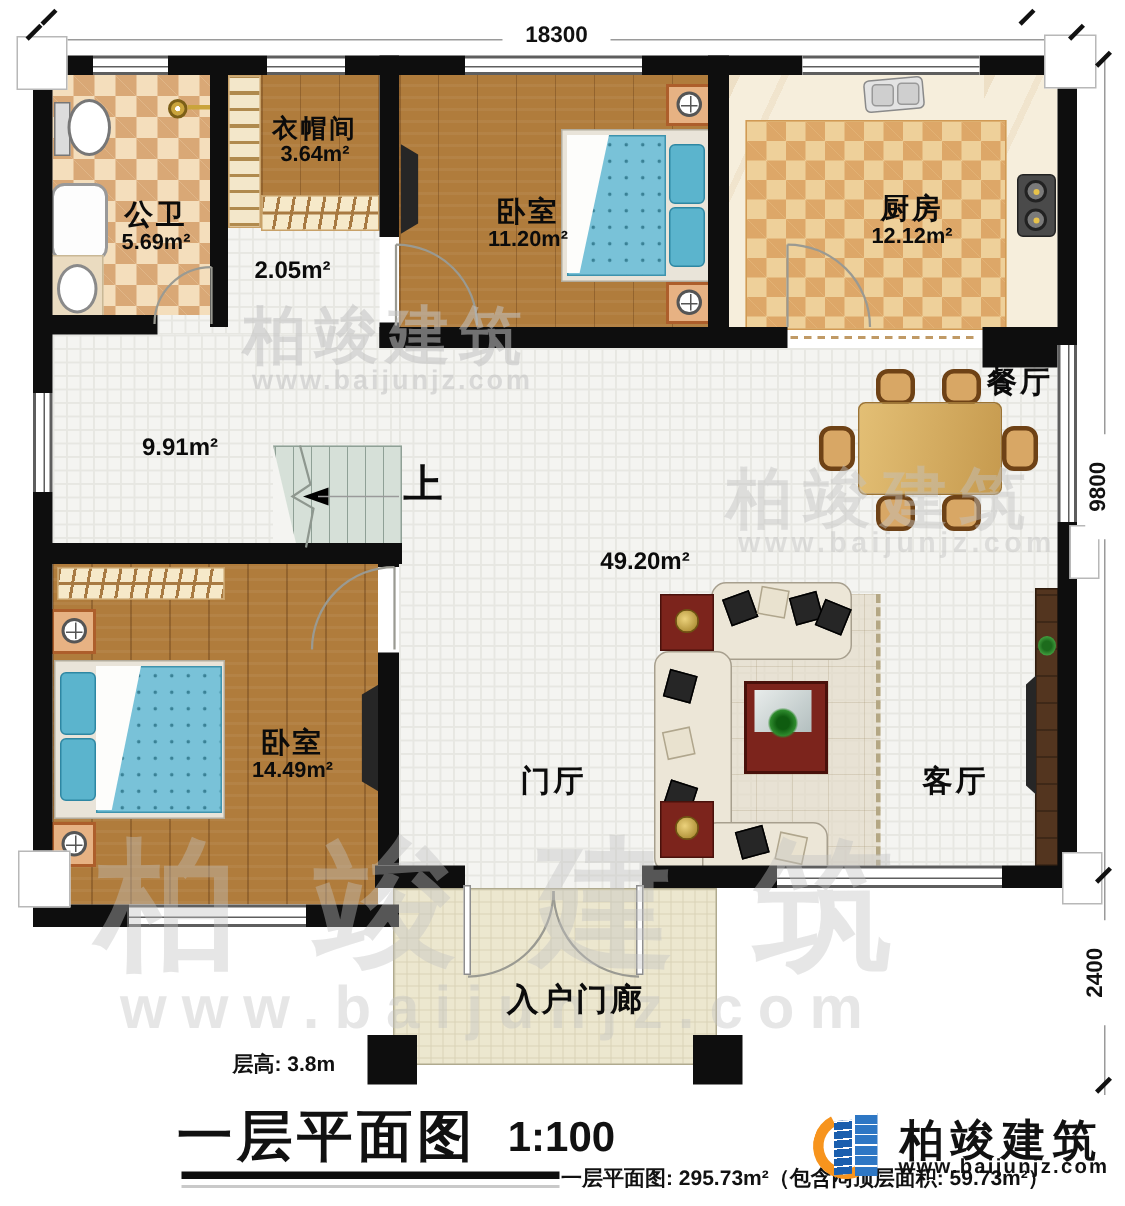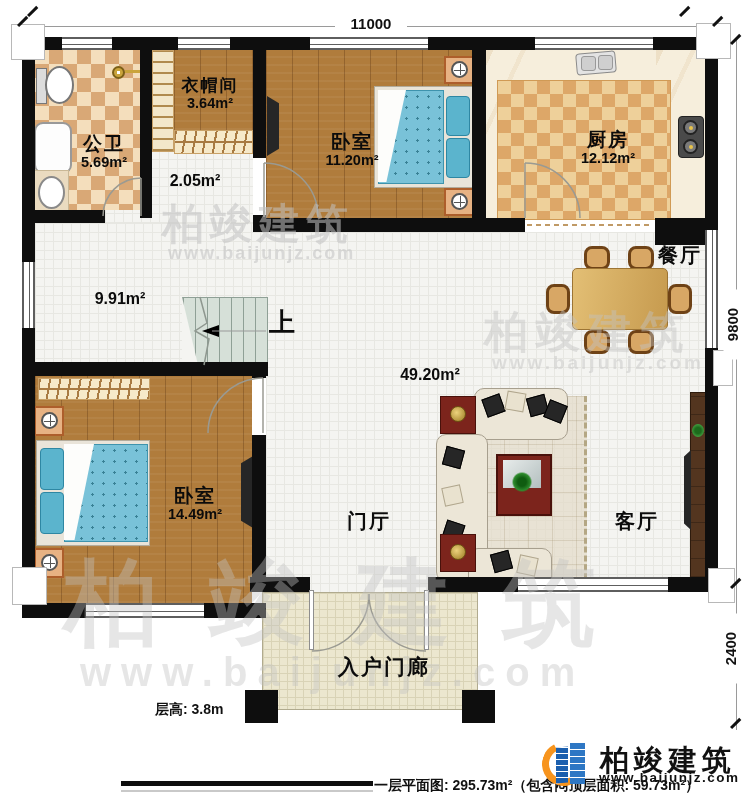--- a/index.html
+++ b/index.html
@@ -218,21 +218,21 @@
   <div class="tick" style="left:26px;top:10px;"></div>
   <div class="tick" style="left:678px;top:10px;"></div>
   <div class="tick" style="left:729px;top:38px;"></div>
   <div class="tick" style="left:729px;top:582px;"></div>
   <div class="tick" style="left:729px;top:722px;"></div>
   <div class="gridbox" style="left:11px;top:24px;width:32px;height:34px;"></div>
   <div class="gridbox" style="left:696px;top:23px;width:33px;height:34px;"></div>
   <div class="gridbox" style="left:713px;top:350px;width:18px;height:34px;"></div>
   <div class="gridbox" style="left:708px;top:568px;width:25px;height:33px;"></div>
   <div class="gridbox" style="left:12px;top:567px;width:33px;height:36px;"></div>
-  <div class="dim" style="left:335px;top:15px;width:72px;">11000</div>
+  <div class="dim" style="left:335px;top:15px;width:72px;">18300</div>
   <div class="dim" style="left:697px;top:316px;width:70px;transform:rotate(-90deg);">9800</div>
   <div class="dim" style="left:695px;top:640px;width:70px;transform:rotate(-90deg);">2400</div>
 
   <div class="wm" style="left:162px;top:196px;font-size:42px;letter-spacing:6px;opacity:.55;">柏竣建筑</div>
   <div class="wm" style="left:168px;top:243px;font-size:18px;letter-spacing:2px;opacity:.55;">www.baijunjz.com</div>
   <div class="wm" style="left:484px;top:303px;font-size:44px;letter-spacing:8px;opacity:.45;">柏竣建筑</div>
   <div class="wm" style="left:492px;top:352px;font-size:19px;letter-spacing:3px;opacity:.45;">www.baijunjz.com</div>
   <div class="wm" style="left:64px;top:540px;font-size:94px;letter-spacing:52px;opacity:.4;">柏竣建筑</div>
   <div class="wm" style="left:80px;top:650px;font-size:40px;letter-spacing:10px;opacity:.4;">www.baijunjz.com</div>
 
@@ -275,20 +275,24 @@
     <span class="nm" style="font-size:20px;">客厅</span>
   </div>
   <div class="rlabel" style="left:384px;top:655px;text-align:center;">
     <span class="nm" style="font-size:21px;">入户门廊</span>
   </div>
   <div class="rlabel" style="left:283px;top:308px;">
     <span class="nm" style="font-size:26px;font-weight:900;">上</span>
   </div>
 
   <div class="titleblock" style="left:155px;top:701px;font-size:14px;z-index:31;">层高: 3.8m</div>
+  <div class="titleblock" style="left:118px;top:733px;z-index:31;">
+    <span style="font-size:37px;font-weight:900;letter-spacing:3px;">一层平面图</span>
+    <span style="font-size:28px;font-weight:700;margin-left:16px;vertical-align:3px;">1:100</span>
+  </div>
   <div class="abs" style="left:121px;top:781px;width:252px;height:5px;background:#0e0e0e;z-index:31;"></div>
   <div class="abs" style="left:121px;top:790px;width:252px;height:2px;background:#c9c9c9;z-index:31;"></div>
   <div class="titleblock" style="left:374px;top:777px;font-size:14px;z-index:31;">一层平面图: 295.73m²（包含闷顶层面积: 59.73m²）</div>
 
   <div class="abs" style="left:540px;top:737px;width:56px;height:56px;z-index:32;">
     <div class="abs" style="left:2px;top:5px;width:44px;height:44px;border-radius:50%;border:7px solid transparent;border-left-color:#f7941d;border-bottom-color:#f7941d;transform:rotate(18deg);box-sizing:border-box;"></div>
     <div class="abs" style="left:16px;top:10px;width:12px;height:36px;background:#1b5fae;transform:skewY(-5deg);background-image:repeating-linear-gradient(0deg,transparent 0 5px,#fff 5px 6px);"></div>
     <div class="abs" style="left:30px;top:5px;width:15px;height:42px;background:#2e77c4;background-image:repeating-linear-gradient(0deg,transparent 0 6px,#fff 6px 7px);"></div>
   </div>
   <div class="titleblock" style="left:600px;top:741px;font-size:29px;font-weight:900;letter-spacing:5px;z-index:32;">柏竣建筑</div>

